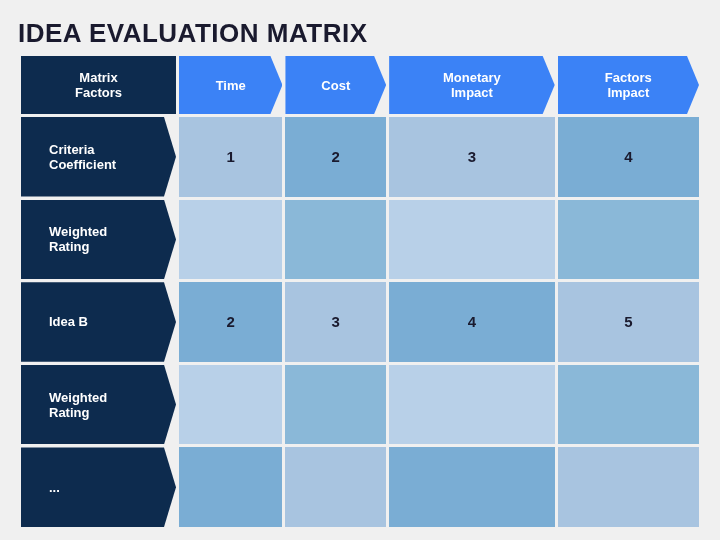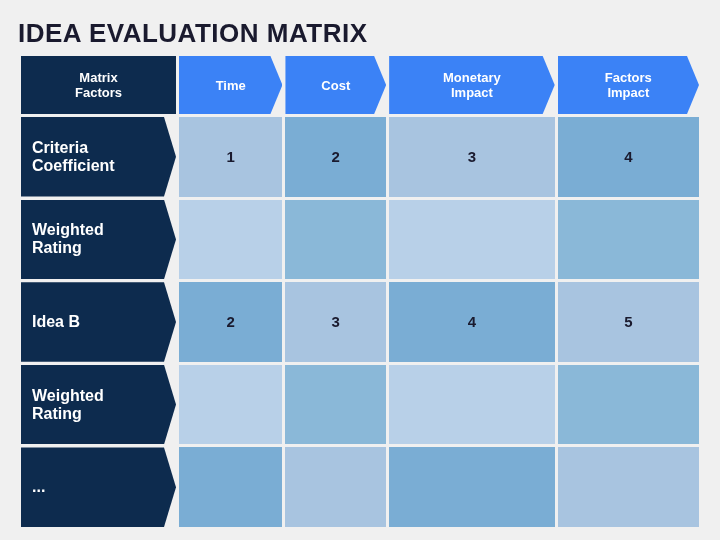--- a/index.html
+++ b/index.html
@@ -69,22 +69,22 @@
       padding: 10px 8px;
       position: relative;
       clip-path: polygon(0 0, calc(100% - 12px) 0, 100% 50%, calc(100% - 12px) 100%, 0 100%);
     }
 
     
     .row-label {
       background: #0d2b4e;
       color: white;
       font-weight: bold;
-      font-size: 16px;
-      padding: 10px 10px 10px 11px;
+      font-size: 13px;
+      padding: 10px 10px 10px 28px;
       position: relative;
       white-space: normal;
       width: 155px;
       clip-path: polygon(0 0, calc(100% - 12px) 0, 100% 50%, calc(100% - 12px) 100%, 0 100%);
     }
 
     
     .cell-light {
       background: #a8c4e0;
       text-align: center;

